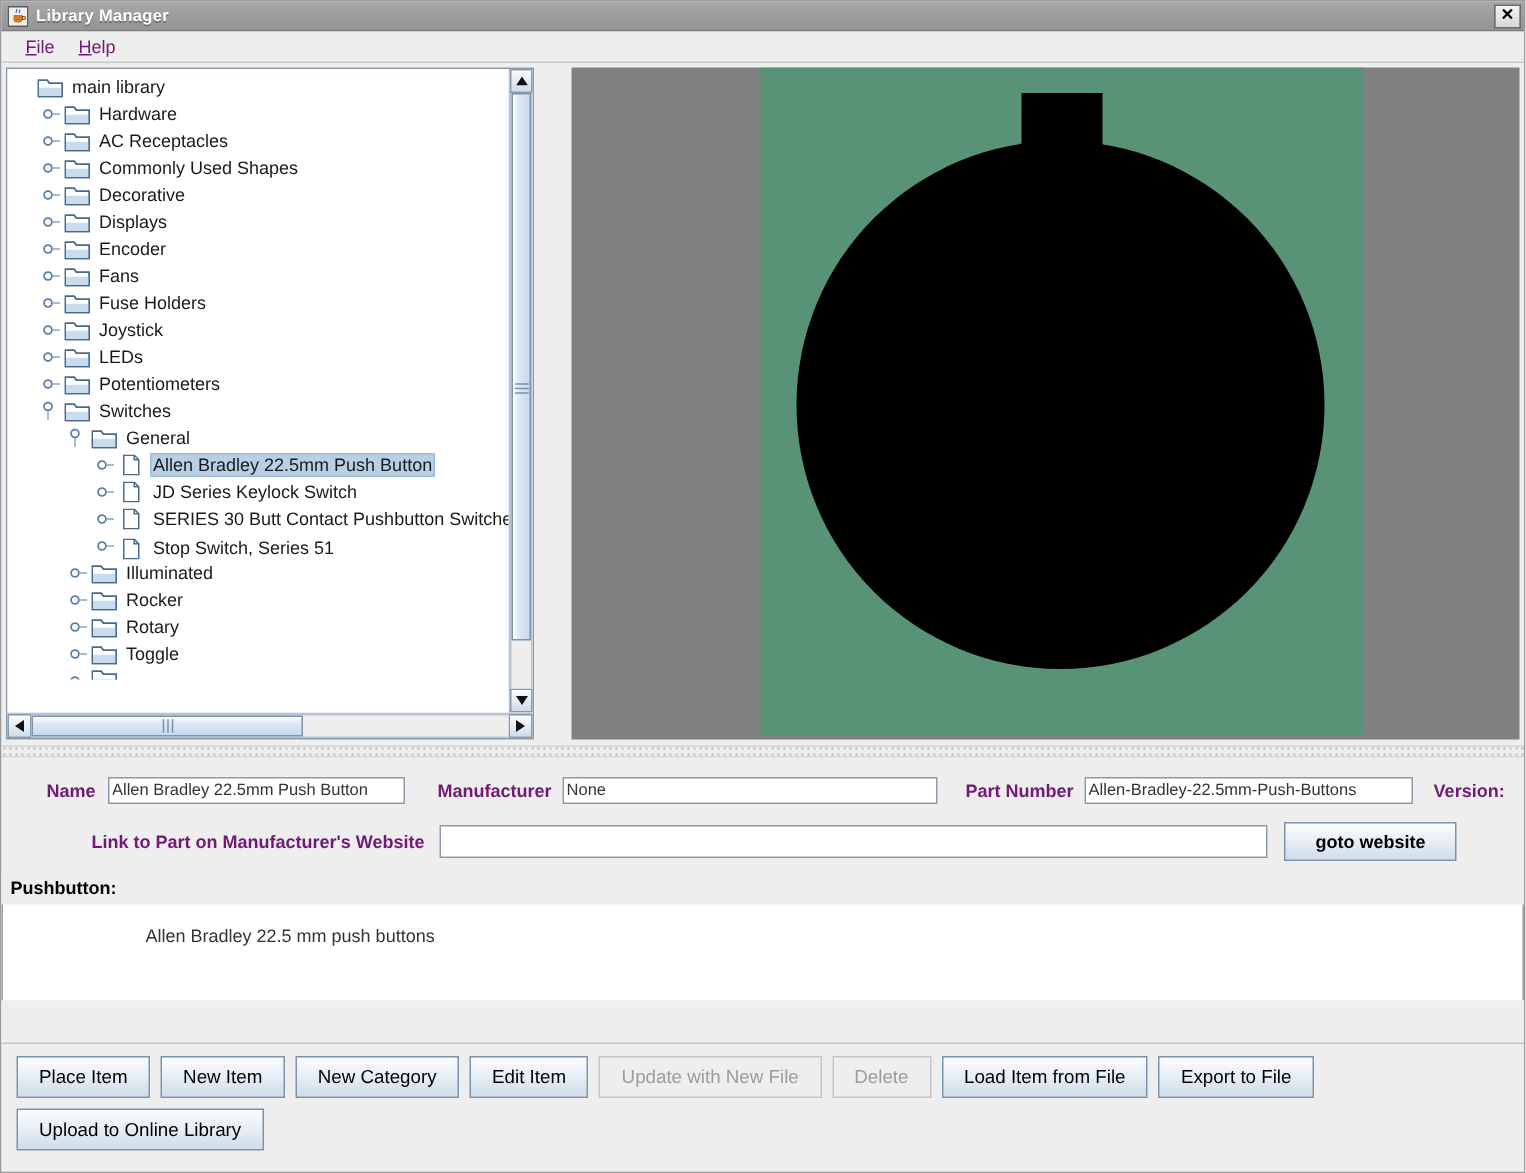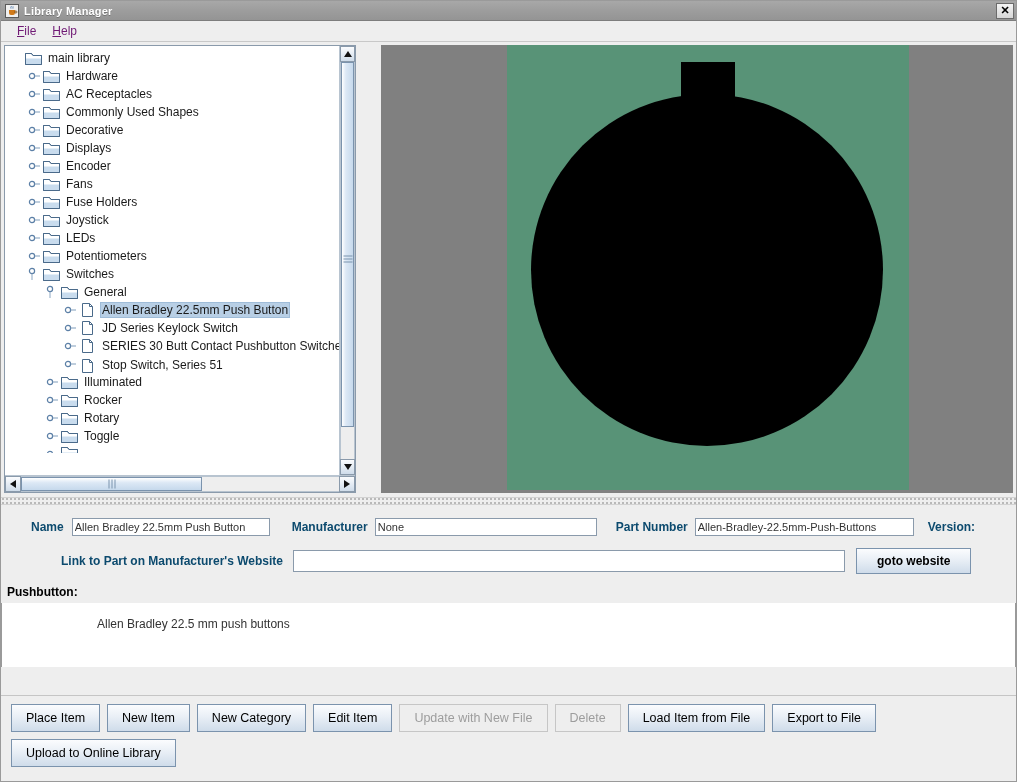--- a/index.html
+++ b/index.html
@@ -235,21 +235,21 @@
     background: #eeeeee;
     flex: none;
     padding: 0;
   }
   .form-row1 {
     display: flex; align-items: center;
     height: 36px;
     padding-left: 30px;
     padding-top: 8px;
   }
-  .flabel { font-size: 12px; color: #0c4a6e; font-weight: normal; }
+  .flabel { font-size: 12px; color: #701a75; font-weight: normal; }
   .flabel.bold { font-weight: bold; }
   .ftext {
     height: 18px;
     border: 1px solid #8a9aab;
     background: #ffffff;
     font-size: 11px;
     color: #333;
     padding: 0 2px;
     font-family: "Liberation Sans", sans-serif;
     outline: none;
@@ -750,21 +750,21 @@
     </div>
   </div>
 
   <div class="divider"></div>
 
   <div class="form-area">
     <div class="form-row1">
       <span class="flabel bold">Name</span>
       <input class="ftext" style="width: 198px; margin-left: 8px;" value="Allen Bradley 22.5mm Push Button">
       <span class="flabel bold" style="margin-left:22px;">Manufacturer</span>
-      <input class="ftext" style="width: 222px; margin-left: 7px;" value="None">
+      <input class="ftext" style="width: 250px; margin-left: 7px;" value="None">
       <span class="flabel bold" style="margin-left:19px;">Part Number</span>
       <input class="ftext" style="width: 219px; margin-left: 7px;" value="Allen-Bradley-22.5mm-Push-Buttons">
       <span class="flabel bold" style="margin-left:14px;">Version:</span>
     </div>
     <div class="form-row2">
       <span class="flabel bold">Link to Part on Manufacturer's Website</span>
       <input class="ftext" style="width: 552px; height: 22px; margin-left: 10px;" value="">
       <button class="btn" style="margin-left:11px;padding:5px 20px;font-weight:bold;">goto website</button>
     </div>
 

